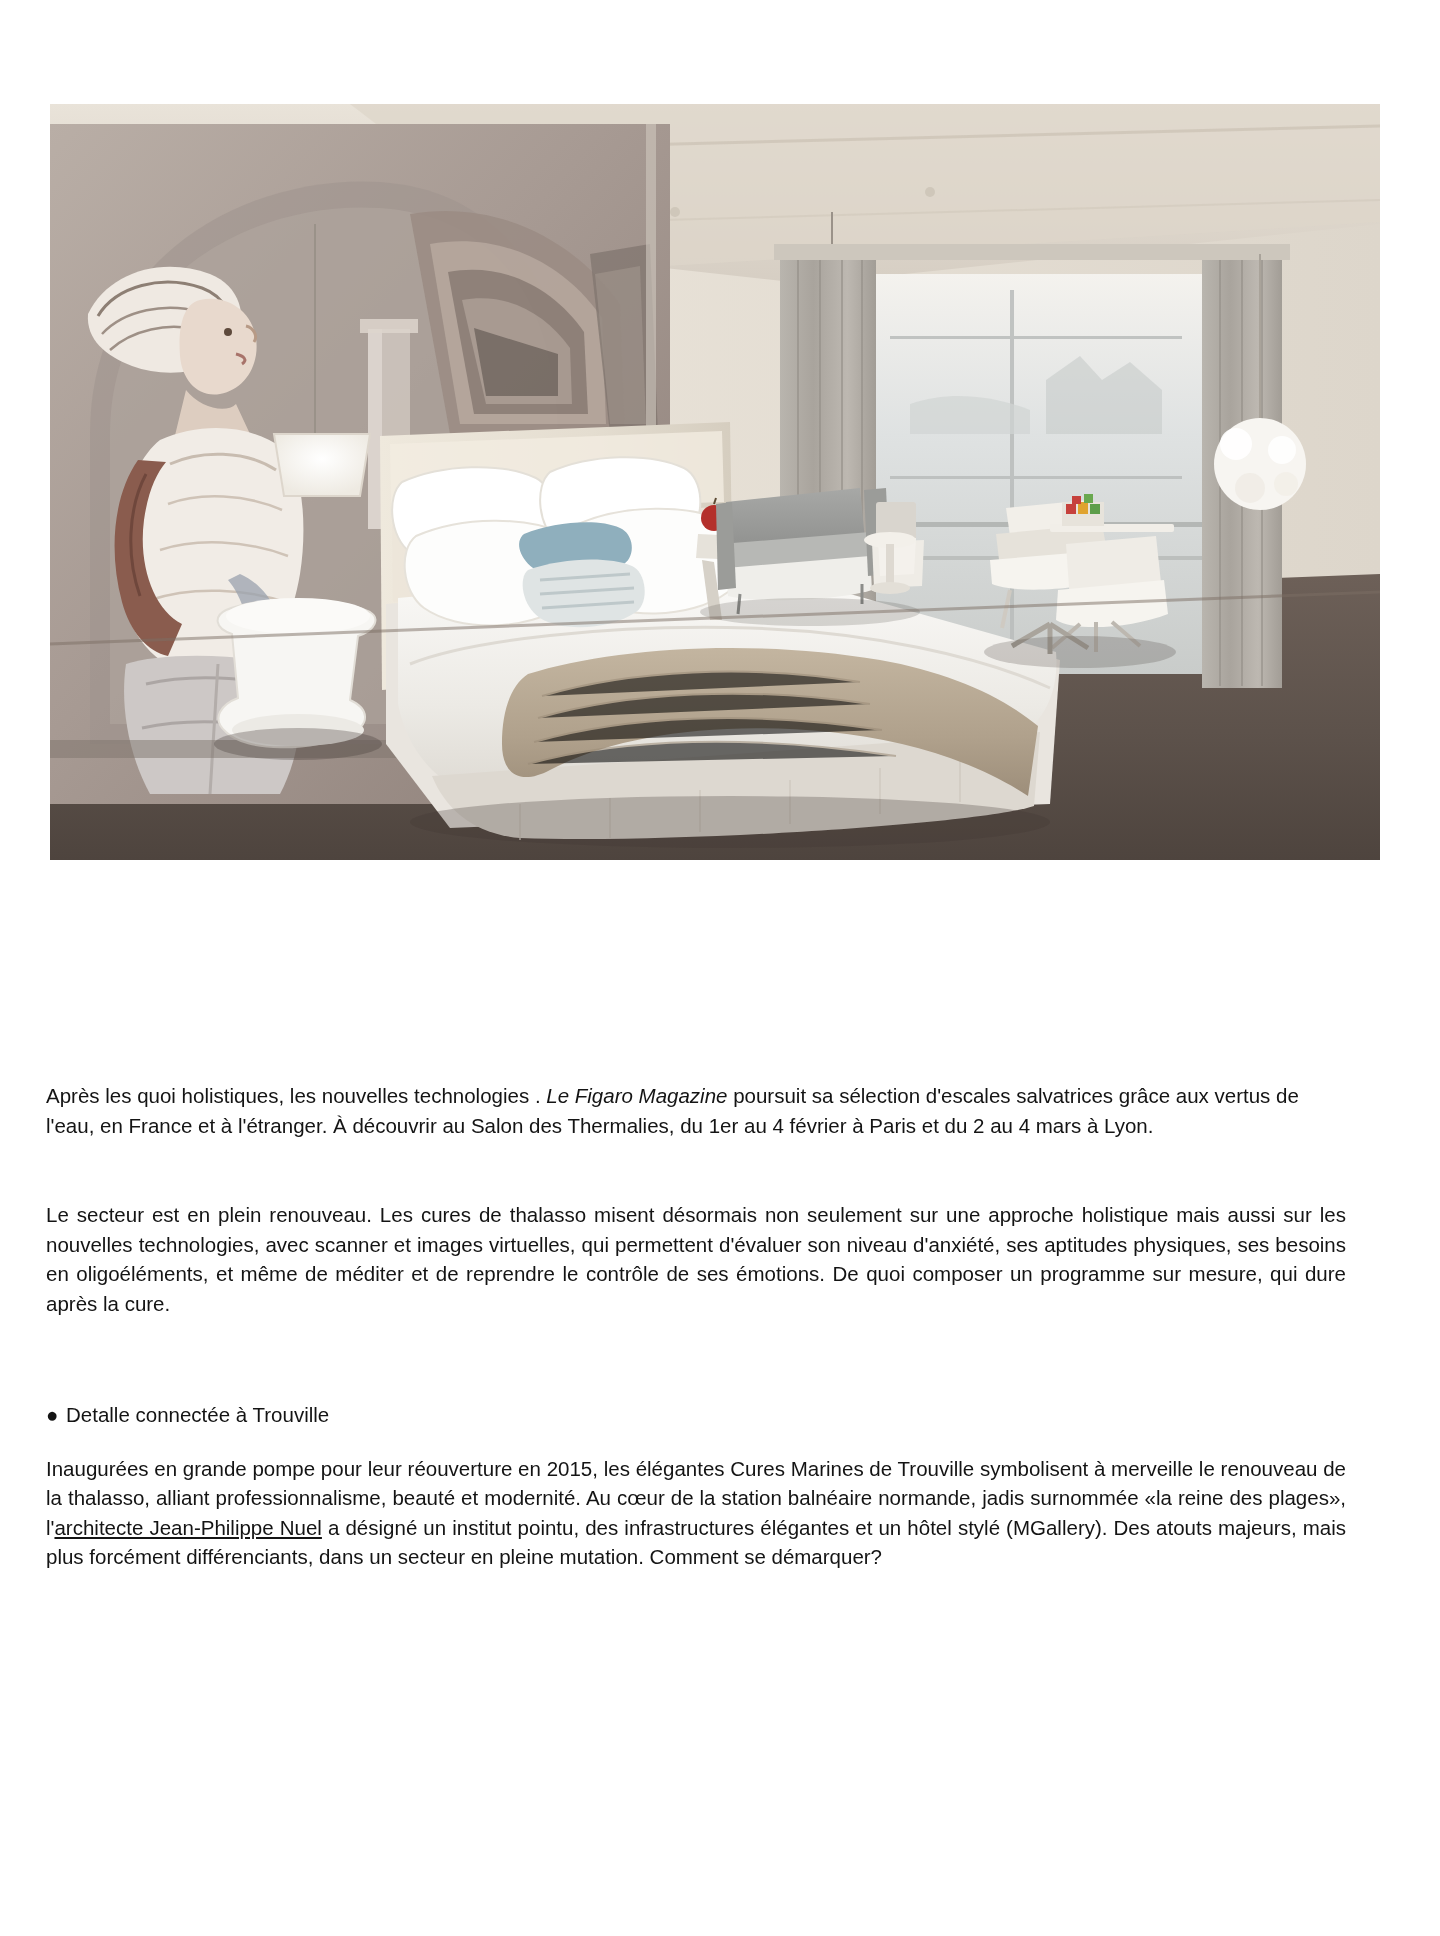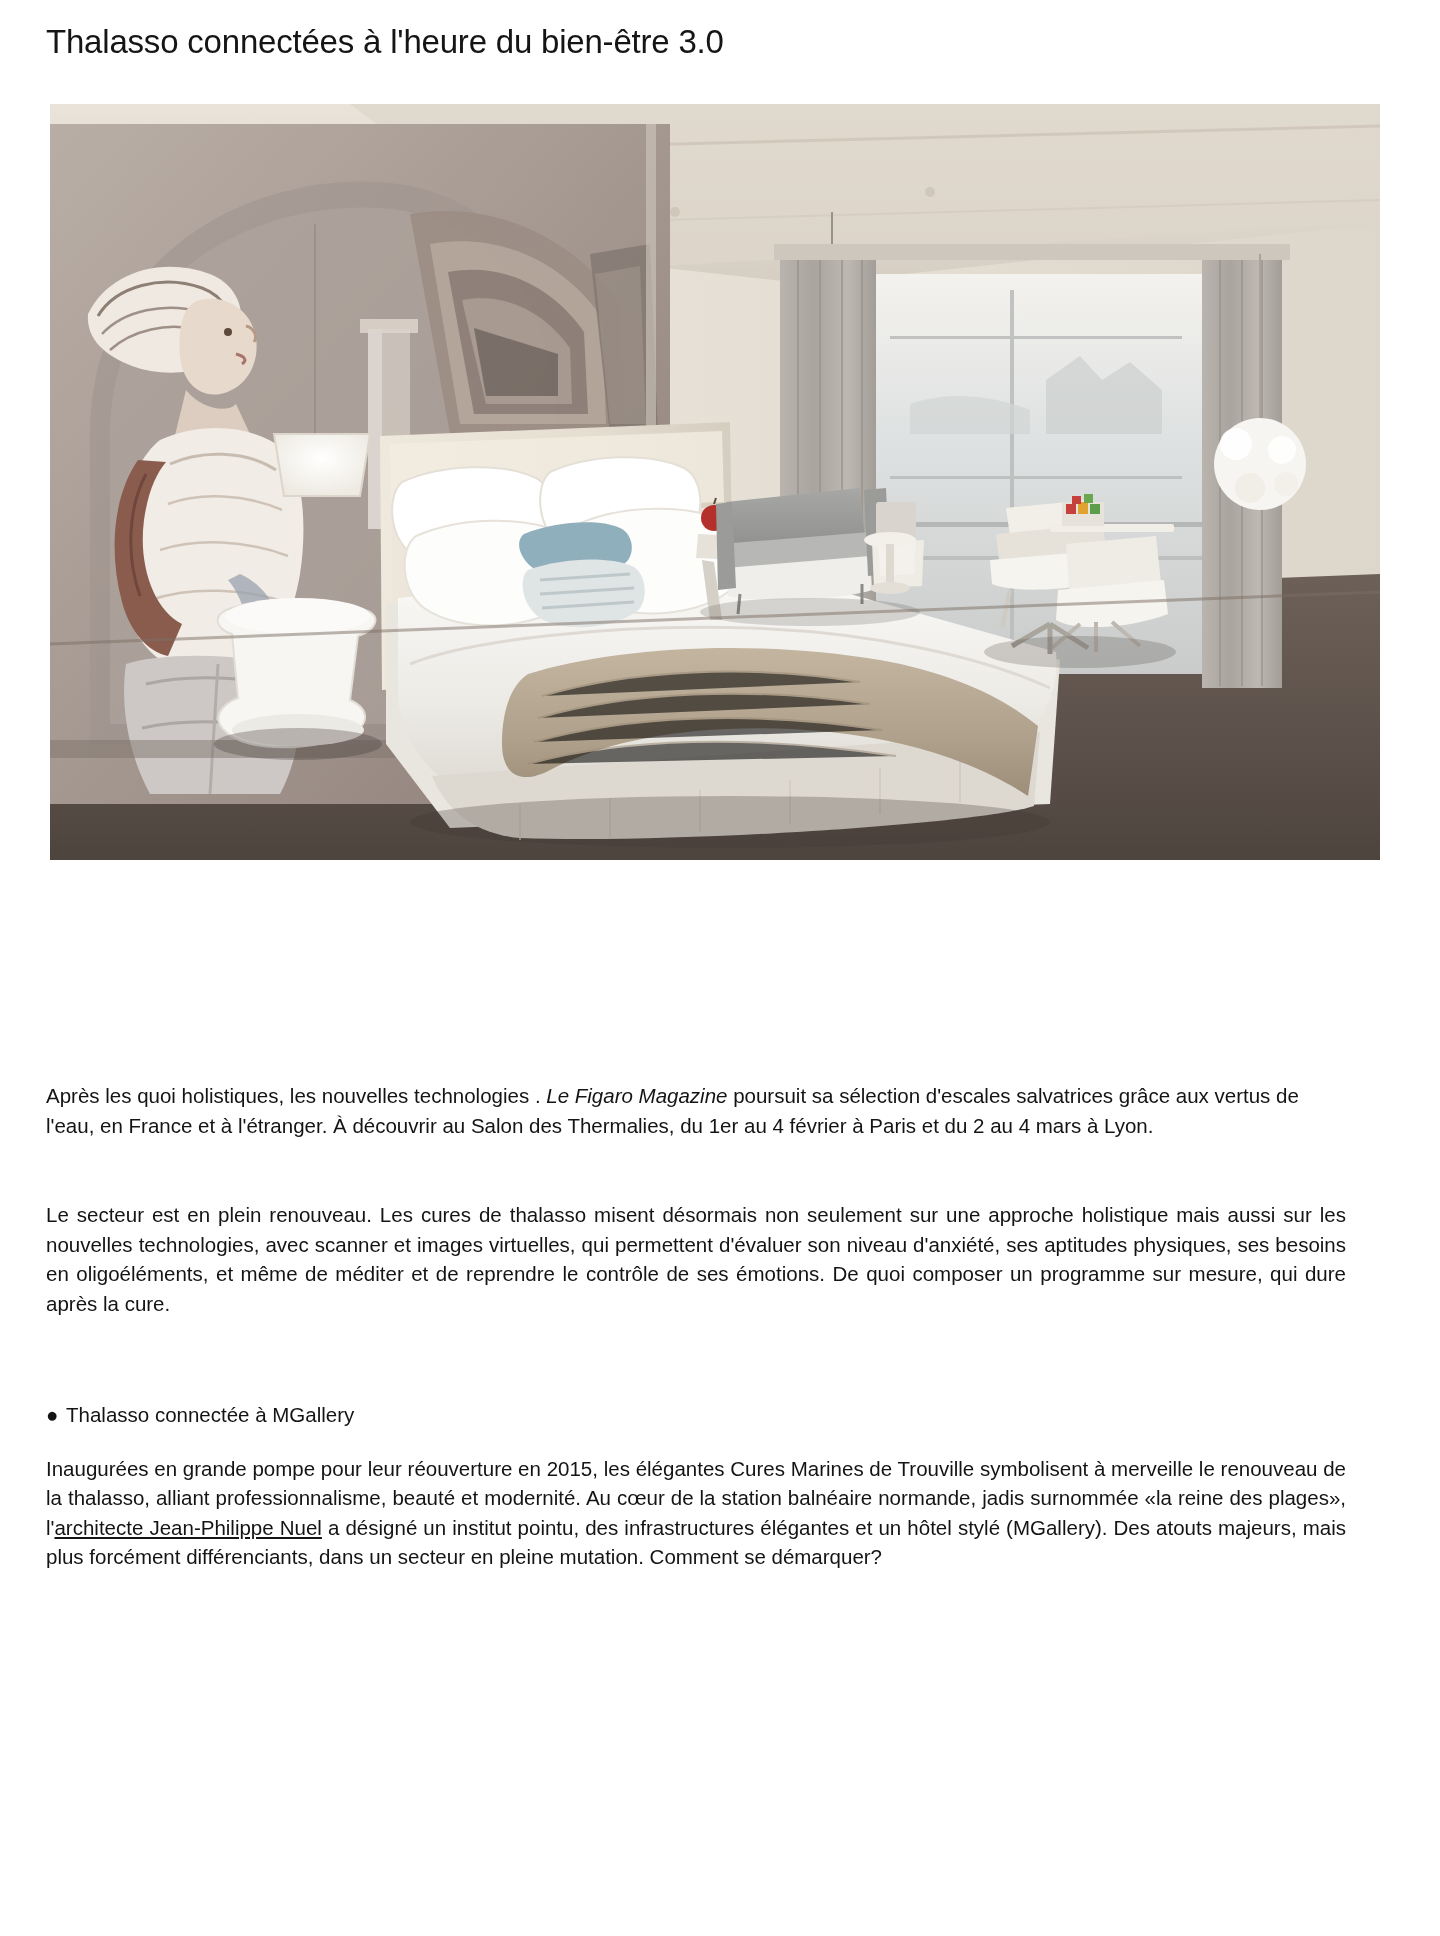--- a/index.html
+++ b/index.html
@@ -101,21 +101,20 @@
   a.inline-link {
     color: inherit;
     text-underline-offset: 2px;
   }
 </style>
 </head>
 <body>
 
 <div class="page">
 
-  <h1 class="article-title">Thalasso connectées à l'heure du bien-être 3.0</h1>
 
   <figure class="hero-figure">
     <svg viewBox="0 0 1330 756" preserveAspectRatio="none">
       <defs>
         <linearGradient id="ceilGrad" x1="0" y1="0" x2="0" y2="1">
           <stop offset="0%" stop-color="#e9e3d9"></stop>
           <stop offset="100%" stop-color="#d6cec3"></stop>
         </linearGradient>
         <linearGradient id="wallGrad" x1="0" y1="0" x2="1" y2="0">
           <stop offset="0%" stop-color="#efe9df"></stop>
@@ -389,19 +388,19 @@
   <div class="body-col">
 
     <p class="para lead"><span>Après les quoi holistiques, les nouvelles technologies  . </span><em class="italic-src">Le Figaro Magazine</em><span>  poursuit sa sélection d'escales salvatrices grâce aux vertus de l'eau, en France et à l'étranger. À découvrir au Salon des Thermalies, du 1er au 4 février à Paris et du 2 au 4 mars à Lyon.</span></p>
 
     <div class="gap-small"></div>
 
     <p class="para">Le secteur est en plein renouveau. Les cures de thalasso misent désormais non seulement sur une approche holistique mais aussi sur les nouvelles technologies, avec scanner et images virtuelles, qui permettent d'évaluer son niveau d'anxiété, ses aptitudes physiques, ses besoins en oligoéléments, et même de méditer et de reprendre le contrôle de ses émotions. De quoi composer un programme sur mesure, qui dure après la cure.</p>
 
     <div class="gap-large"></div>
 
-    <div class="bullet-heading"><span class="dot">●</span><span>Thalasso connectée à MGallery</span></div>
+    <div class="bullet-heading"><span class="dot">●</span><span>Detalle connectée à Trouville</span></div>
 
     <p class="para"><span>Inaugurées en grande pompe pour leur réouverture en 2015, les élégantes Cures Marines de Trouville symbolisent à merveille le renouveau de la thalasso, alliant professionnalisme, beauté et modernité. Au cœur de la station balnéaire normande, jadis surnommée «la reine des plages», l'</span><a class="inline-link" href="#">architecte Jean-Philippe Nuel</a><span> a désigné un institut pointu, des infrastructures élégantes et un hôtel stylé (MGallery). Des atouts majeurs, mais plus forcément différenciants, dans un secteur en pleine mutation. Comment se démarquer?</span></p>
 
   </div>
 
 </div>
 
 </body></html>

